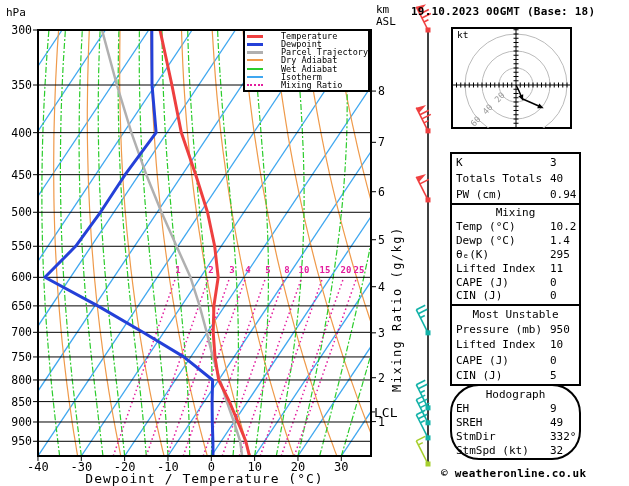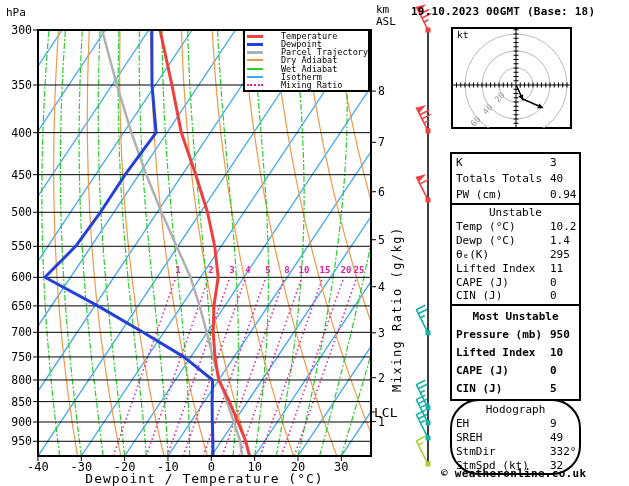--- a/index.html
+++ b/index.html
@@ -378,21 +378,21 @@
         <div class="irow">
           <span class="ilab">Totals Totals</span>
           <span class="ival">40</span>
         </div>
         <div class="irow">
           <span class="ilab">PW (cm)</span>
           <span class="ival">0.94</span>
         </div>
       </div>
       <div class="ibox" style="height: 103px;">
-        <div class="ihdr">Unstable</div>
+        <div class="ihdr">Mixing</div>
         <div class="irow">
           <span class="ilab">Temp (°C)</span>
           <span class="ival">10.2</span>
         </div>
         <div class="irow">
           <span class="ilab">Dewp (°C)</span>
           <span class="ival">1.4</span>
         </div>
         <div class="irow">
           <span class="ilab">θₑ(K)</span>
@@ -404,21 +404,21 @@
         </div>
         <div class="irow">
           <span class="ilab">CAPE (J)</span>
           <span class="ival">0</span>
         </div>
         <div class="irow">
           <span class="ilab">CIN (J)</span>
           <span class="ival">0</span>
         </div>
       </div>
-      <div class="ibox" style="height: 97px; font-weight: bold;">
+      <div class="ibox" style="height: 82px;">
         <div class="ihdr">Most Unstable</div>
         <div class="irow">
           <span class="ilab">Pressure (mb)</span>
           <span class="ival">950</span>
         </div>
         <div class="irow">
           <span class="ilab">Lifted Index</span>
           <span class="ival">10</span>
         </div>
         <div class="irow">

